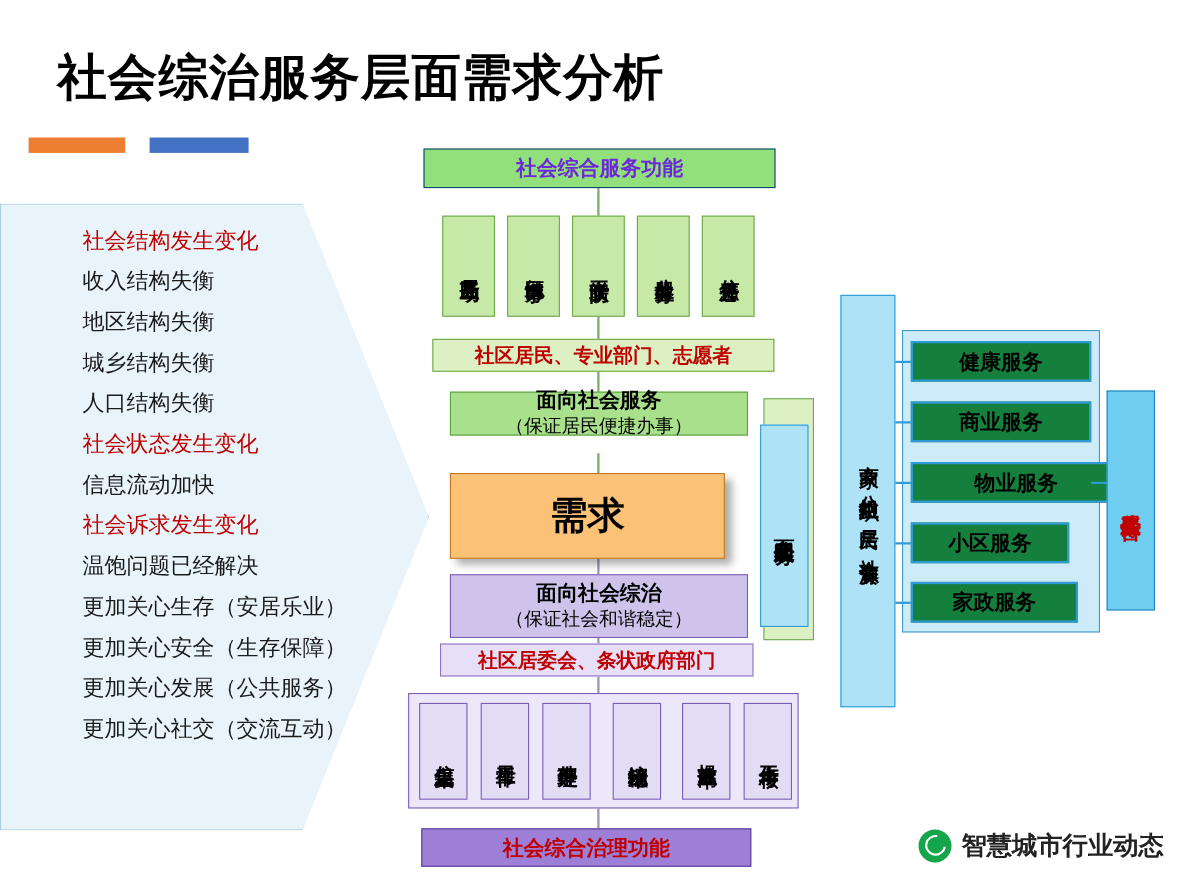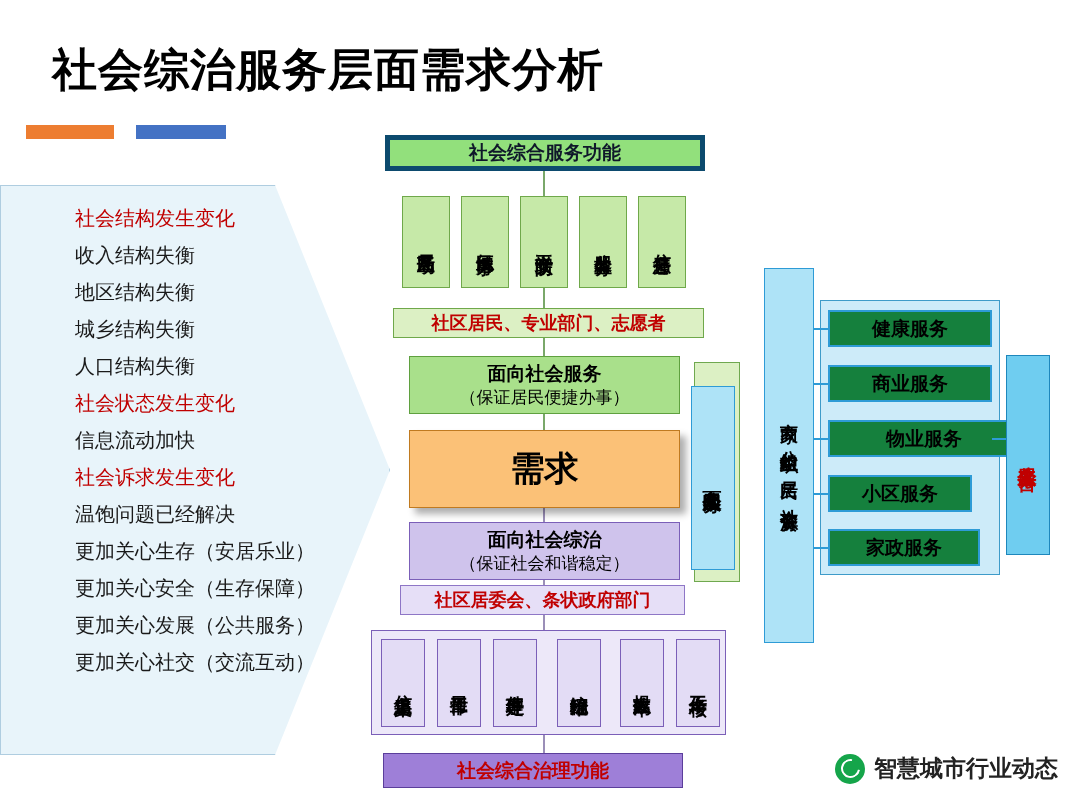--- a/index.html
+++ b/index.html
@@ -41,22 +41,22 @@
   #left-list .li.hl{color:#C00000;}
 
   
   .box{
     box-sizing:border-box;
     display:flex;align-items:center;justify-content:center;
     text-align:center;
     font-family:"DejaVu Sans","Liberation Sans",sans-serif;
   }
   .green-hdr{
-    background:#92E07C;border:5px solid #0c4a6e;
-    color:#0f172a;font-weight:bold;font-size:19px;
+    background:#92E07C;border:1px solid #0c4a6e;
+    color:#6d28d9;font-weight:bold;font-size:19px;
   }
   .green-sm{
     background:#C6E9A8;border:1px solid #6FA84A;
     color:#000;font-weight:bold;font-size:18px;
   }
   .green-mid{
     background:#A9E08B;border:1px solid #5FA03F;
     color:#000;font-weight:bold;font-size:19px;
     flex-direction:column;line-height:1.35;
   }
@@ -172,26 +172,26 @@
 <div class="abs box green-hdr" style="left:385px;top:135px;width:320px;height:36px;">社会综合服务功能</div>
 
 <div class="abs box green-sm vtext" style="left:402px;top:196px;width:48px;height:92px;">居民互动</div>
 <div class="abs box green-sm vtext" style="left:461px;top:196px;width:48px;height:92px;">便民办事</div>
 <div class="abs box green-sm vtext" style="left:520px;top:196px;width:48px;height:92px;">平安联防</div>
 <div class="abs box green-sm vtext" style="left:579px;top:196px;width:48px;height:92px;">公益服务</div>
 <div class="abs box green-sm vtext" style="left:638px;top:196px;width:48px;height:92px;">信息公开</div>
 
 <div class="abs box green-sm" style="left:393px;top:308px;width:311px;height:30px;font-size:18px;color:#C00000;background:#DCF0C4;">社区居民、专业部门、志愿者</div>
 
-<div class="abs box green-mid" style="left:409px;top:356px;width:271px;height:58px;">
+<div class="abs box green-mid" style="left:409px;top:356px;width:271px;height:40px;">
   <span>面向社会服务</span>
   <span class="sub">（保证居民便捷办事）</span>
 </div>
 
-<div class="abs box orange-need" style="left:409px;top:430px;width:271px;height:78px;">需求</div>
+<div class="abs box orange-need" style="left:409px;top:430px;width:250px;height:78px;">需求</div>
 
 <div class="abs box purple-mid" style="left:409px;top:522px;width:271px;height:58px;">
   <span>面向社会综治</span>
   <span class="sub">（保证社会和谐稳定）</span>
 </div>
 
 <div class="abs box purple-tag" style="left:400px;top:585px;width:285px;height:30px;">社区居委会、条状政府部门</div>
 
 <div class="abs" style="left:371px;top:630px;width:355px;height:105px;background:#EDE8F9;border:1px solid #7B5FB8;box-sizing:border-box;"></div>
 <div class="abs box purple-sm vtext" style="left:381px;top:639px;width:44px;height:88px;">信息采集</div>

